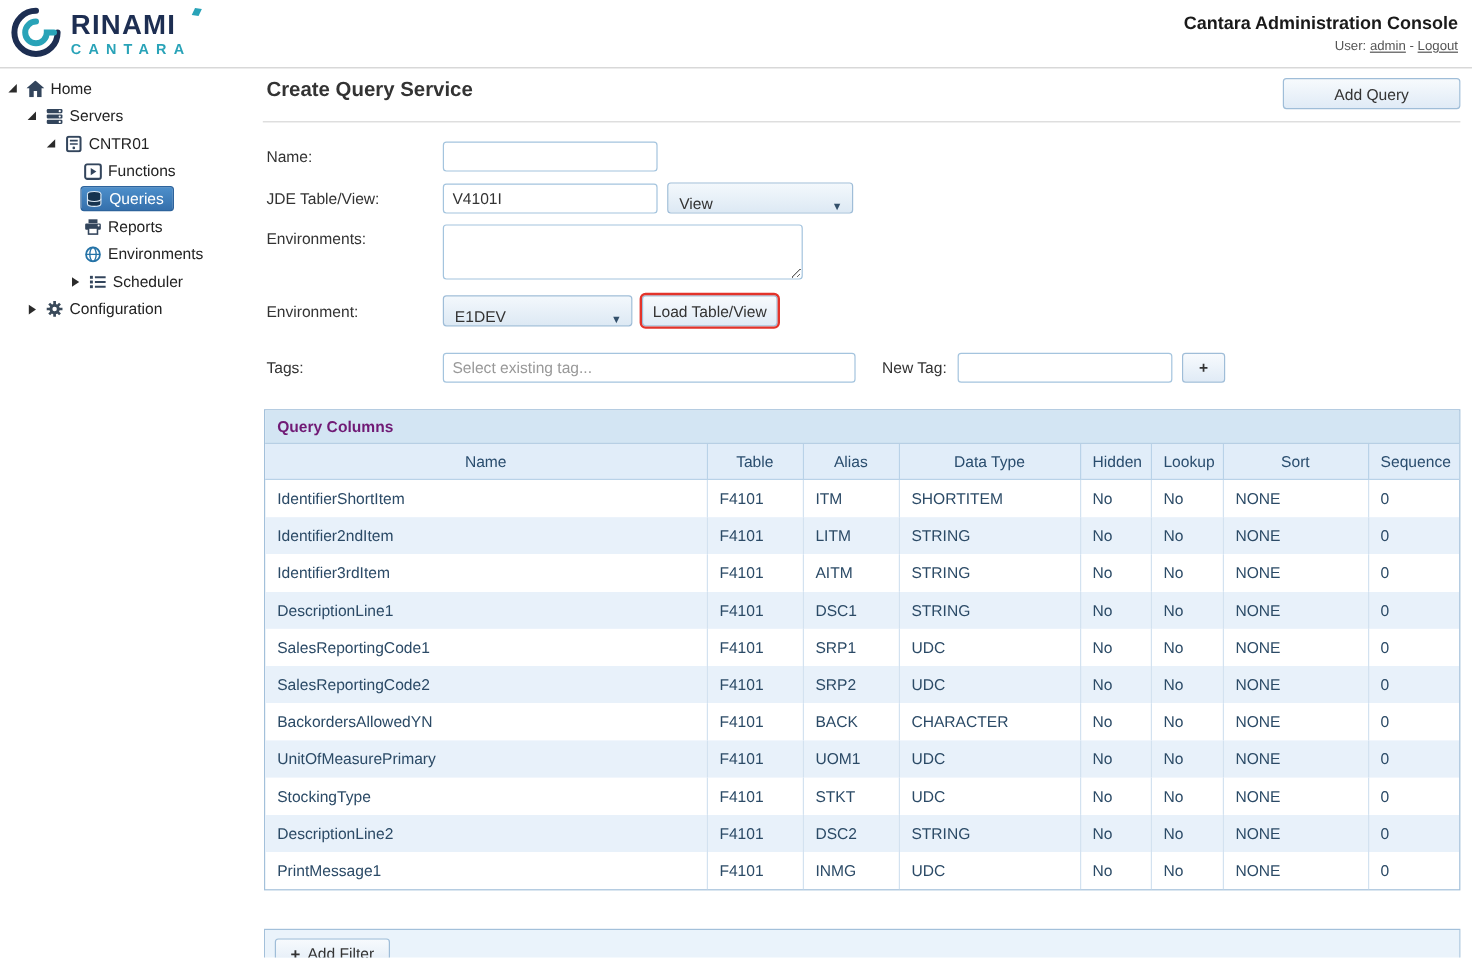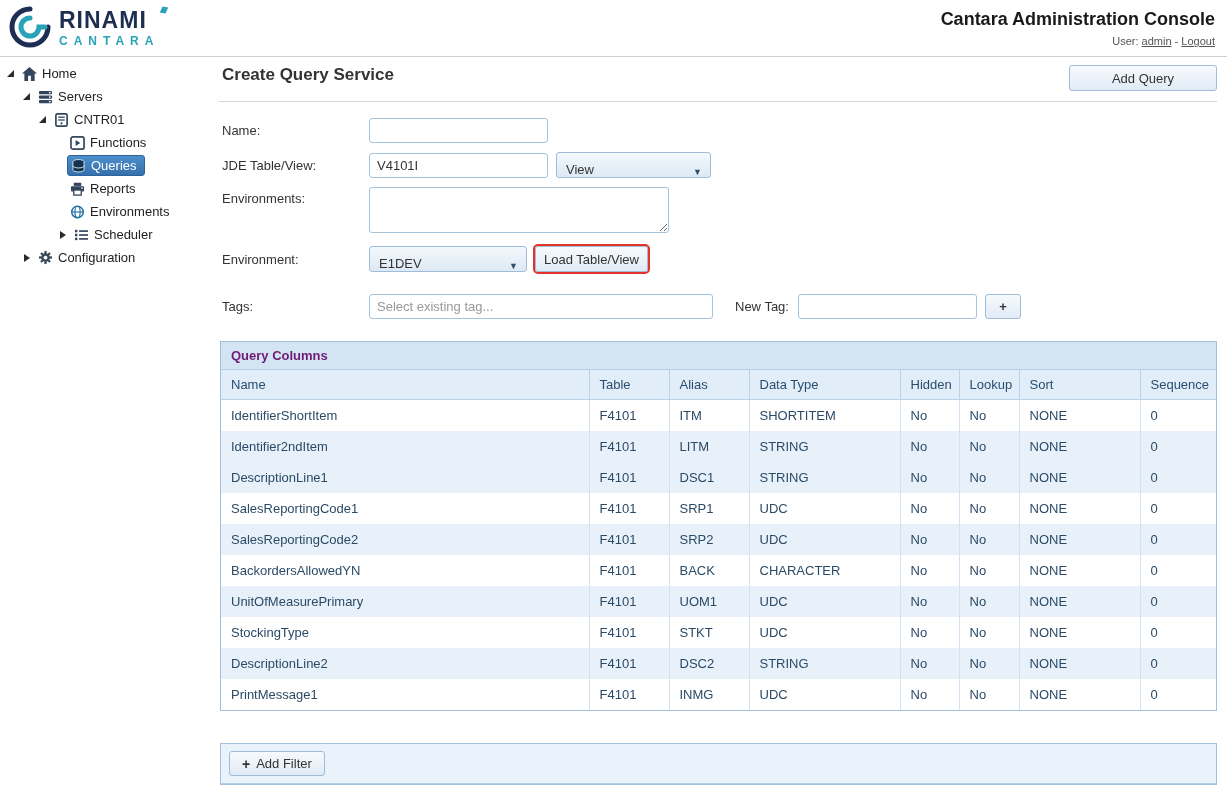--- a/index.html
+++ b/index.html
@@ -28,21 +28,21 @@
   .logo-accent {
     position: absolute; top: -2px; right: -8px;
     width: 6px; height: 6px; background: #29a3b8;
     transform: skew(-18deg) rotate(8deg);
   }
   .logo-line2 {
     font-size: 12px; font-weight: bold; color: #29a3b8;
     letter-spacing: 6px; margin-top: 3px;
   }
   .header-right { text-align: right; line-height: 1.55; }
-  .console-title { font-size: 18px; font-weight: bold; color: #1a1a1a; }
+  .console-title { font-size: 15px; font-weight: bold; color: #1a1a1a; }
   .user-line { font-size: 11px; color: #555; }
   .user-line a { color: #555; text-decoration: underline; cursor: pointer; }
   
   .page-body { display: flex; height: 741px; }
   .sidebar { width: 218px; flex: 0 0 218px; padding-top: 5px; }
   .main { flex: 1; padding: 4px 10px 0 1px; }
   
   .tree-item { display: flex; align-items: center; height: 23px; cursor: pointer; }
   .lvl0 { padding-left: 4px; }
   .lvl1 { padding-left: 20px; }
@@ -102,21 +102,21 @@
   .newtag-label { margin-left: 22px; margin-right: 9px; color: #333; }
   .btn-plus { width: 36px; height: 25px; margin-left: 8px; font-weight: bold; }
   
   .panel { border: 1px solid #a3c0da; margin-top: 22px; margin-left: 1px; }
   .panel-title {
     background: #d3e5f3; color: #701a75; font-weight: bold;
     padding: 6px 10px; border-bottom: 1px solid #b7cfe4;
   }
   table { width: 100%; border-collapse: collapse; table-layout: fixed; }
   th {
-    background: #e1edf9; color: #2a4d6e; font-weight: normal; text-align: left;
+    background: #e1edf9; color: #2a4d6e; font-weight: normal; text-align: center;
     padding: 7px 10px; border-right: 1px solid #b9d2e8; border-bottom: 1px solid #b9d2e8;
     font-size: 13px;
   }
   th:last-child { border-right: none; }
   td {
     color: #2b4a66; padding: 8px 10px; border-right: 1px solid #d3e2f0;
     font-size: 13px; overflow: hidden; white-space: nowrap;
   }
   td:last-child { border-right: none; }
   tr.alt td { background: #e8f1fa; }
@@ -388,20 +388,30 @@
             <tr class="alt">
               <td>Identifier2ndItem</td>
               <td>F4101</td>
               <td>LITM</td>
               <td>STRING</td>
               <td>No</td>
               <td>No</td>
               <td>NONE</td>
               <td>0</td>
             </tr>
+            <tr>
+              <td>Identifier3rdItem</td>
+              <td>F4101</td>
+              <td>AITM</td>
+              <td>STRING</td>
+              <td>No</td>
+              <td>No</td>
+              <td>NONE</td>
+              <td>0</td>
+            </tr>
             <tr class="alt">
               <td>DescriptionLine1</td>
               <td>F4101</td>
               <td>DSC1</td>
               <td>STRING</td>
               <td>No</td>
               <td>No</td>
               <td>NONE</td>
               <td>0</td>
             </tr>

